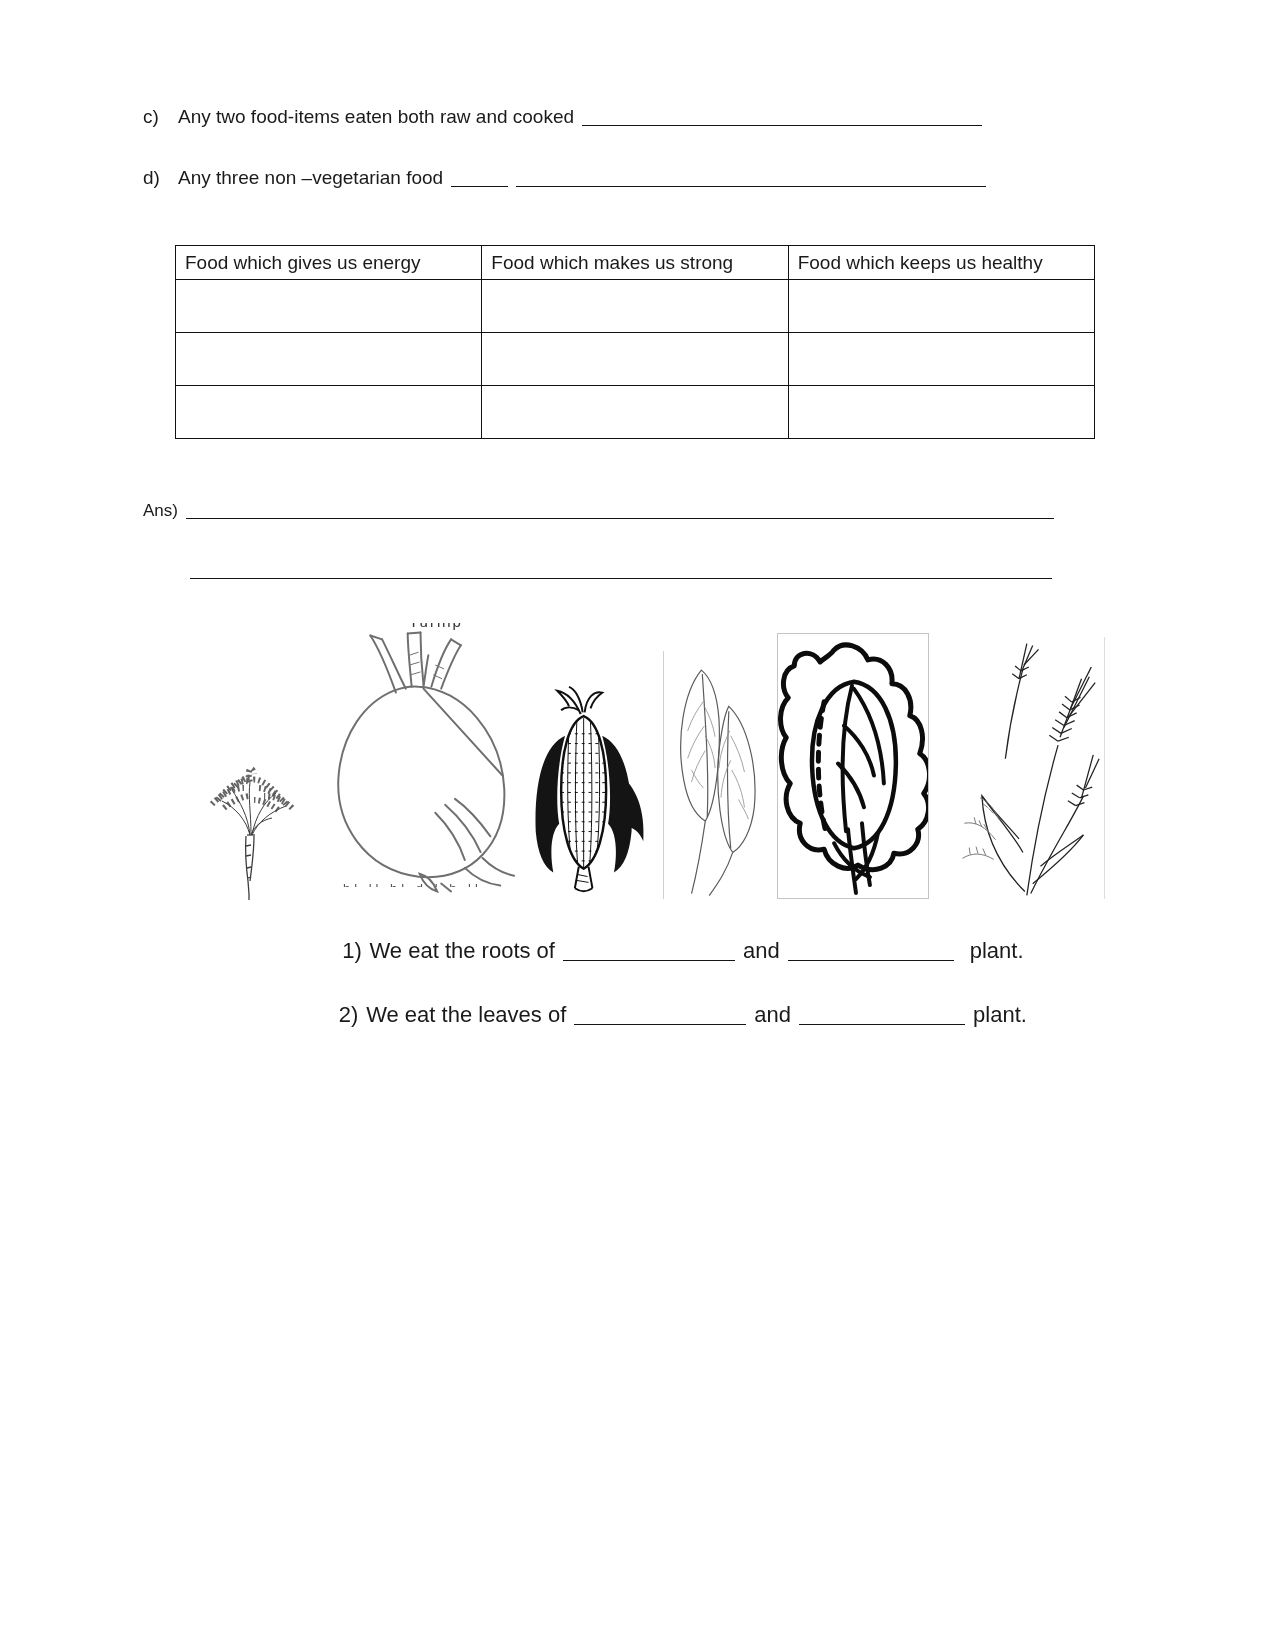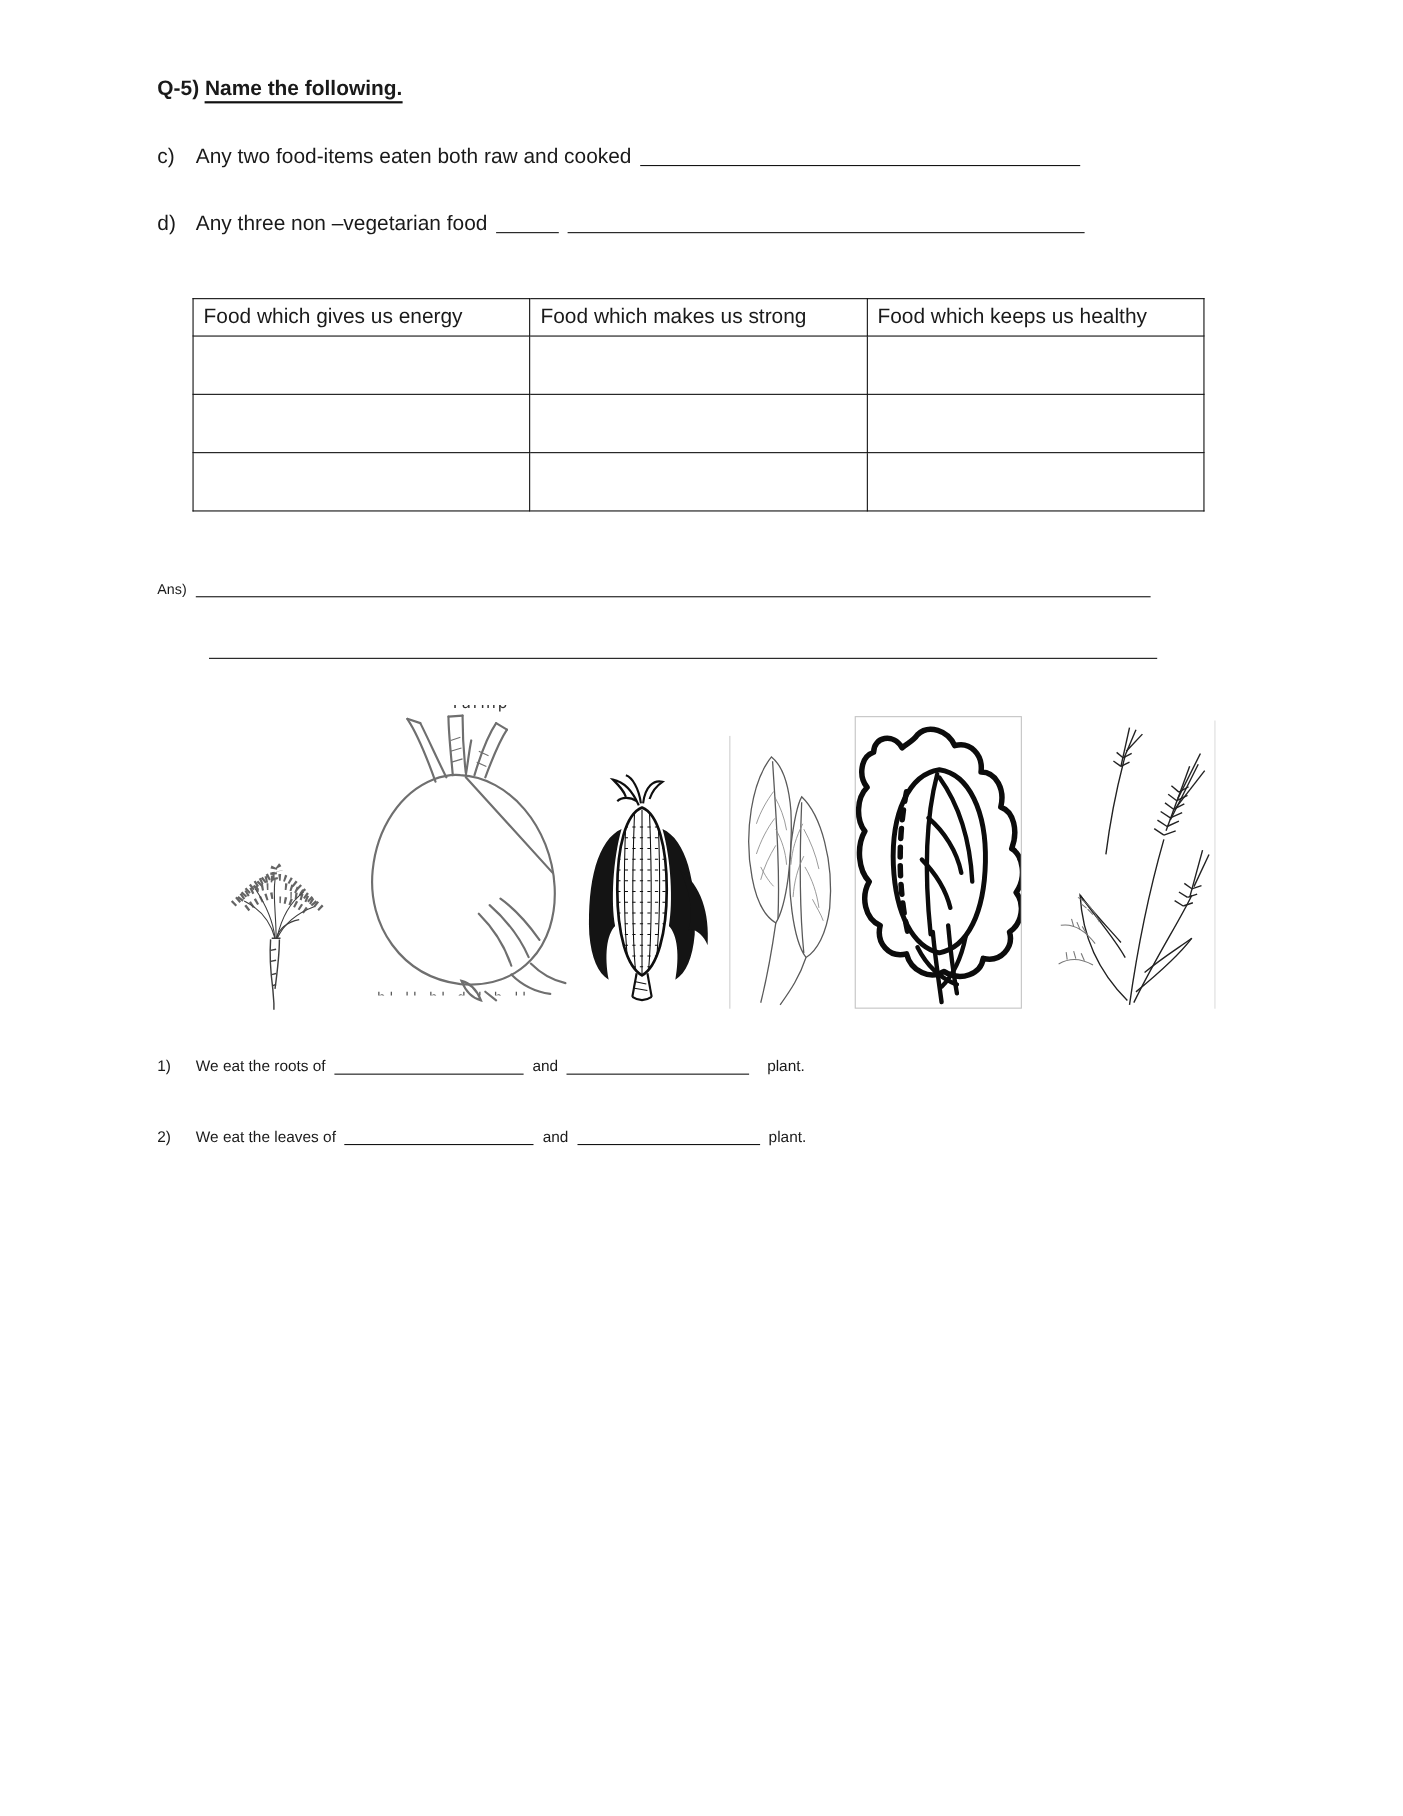--- a/index.html
+++ b/index.html
@@ -16,50 +16,49 @@
   .item-label{display:inline-block;width:35px;}
   .q5-text-fixed{display:inline-block;width:217px;}
   
   .q6{margin-top:55px;}
   .food-table{border-collapse:collapse;margin:24px 0 0 32px;table-layout:fixed;width:920px;}
   .food-table th,.food-table td{border:1.6px solid #111;font-size:19px;font-weight:normal;text-align:left;padding:0 0 0 9px;}
   .food-table th{height:33px;}
   .food-table td{height:52px;}
   
   .q7{margin-top:62px;}
-  .ans-row{margin-top:36px;font-size:13px;}
+  .ans-row{margin-top:36px;font-size:17px;}
   .ans-line2{margin-top:40px;margin-left:47px;}
   
   .q8{margin-top:42px;}
   .pics-row{margin:26px 0 0 45px;display:flex;align-items:flex-end;gap:7px;height:276px;}
   .fig{position:relative;display:flex;align-items:flex-end;justify-content:center;}
   .fig-carrot{width:130px;height:165px;transform:translateY(4px);}
   .fig-turnip{width:192px;height:276px;}
   .fig-corn{width:132px;height:218px;}
   .fig-spinach{width:102px;height:248px;border-left:1px solid #cfcfcf;padding-left:4px;}
   .fig-cabbage{width:152px;height:266px;border:1px solid #c4c4c4;box-sizing:border-box;}
   .fig-wheat{width:168px;height:262px;border-right:1px solid #dddddd;}
   .frag-top{position:absolute;top:0;left:84px;height:7px;width:90px;overflow:hidden;}
   .frag-top span{display:block;font-size:15px;color:#333;letter-spacing:2px;transform:translateY(-10px);}
   .frag-bottom{position:absolute;bottom:12px;left:18px;height:6px;width:150px;overflow:hidden;}
   .frag-bottom span{display:block;font-size:13px;color:#555;letter-spacing:4px;}
   
-  .sentence{margin-top:40px;font-size:14px;line-height:24px;white-space:nowrap;}
+  .sentence{margin-top:40px;font-size:22px;line-height:24px;white-space:nowrap;text-align:center;}
   .sentence:first-of-type{margin-top:34px;}
   .s-gap{display:inline-block;width:8px;}
   .s-blank1{width:172px;margin:0 8px;}
   .s-blank2{width:166px;margin:0 8px;}
 </style>
 </head>
 <body>
 
 <div class="page">
 
   <section>
-    <h2 class="qhead"><span>Q-5)</span> <span class="qtitle">Name the following.</span></h2>
 
 
 
     <div class="q5-item">
       <span class="item-label">c)</span><span>Any two food-items eaten both raw and cooked</span><span class="s-gap"></span><span class="blank" style="width:400px;"></span>
     </div>
 
     <div class="q5-item">
       <span class="item-label">d)</span><span>Any three non –vegetarian food</span><span class="s-gap"></span><span class="blank" style="width:57px;"></span><span class="s-gap"></span><span class="blank" style="width:470px;"></span>
     </div>

